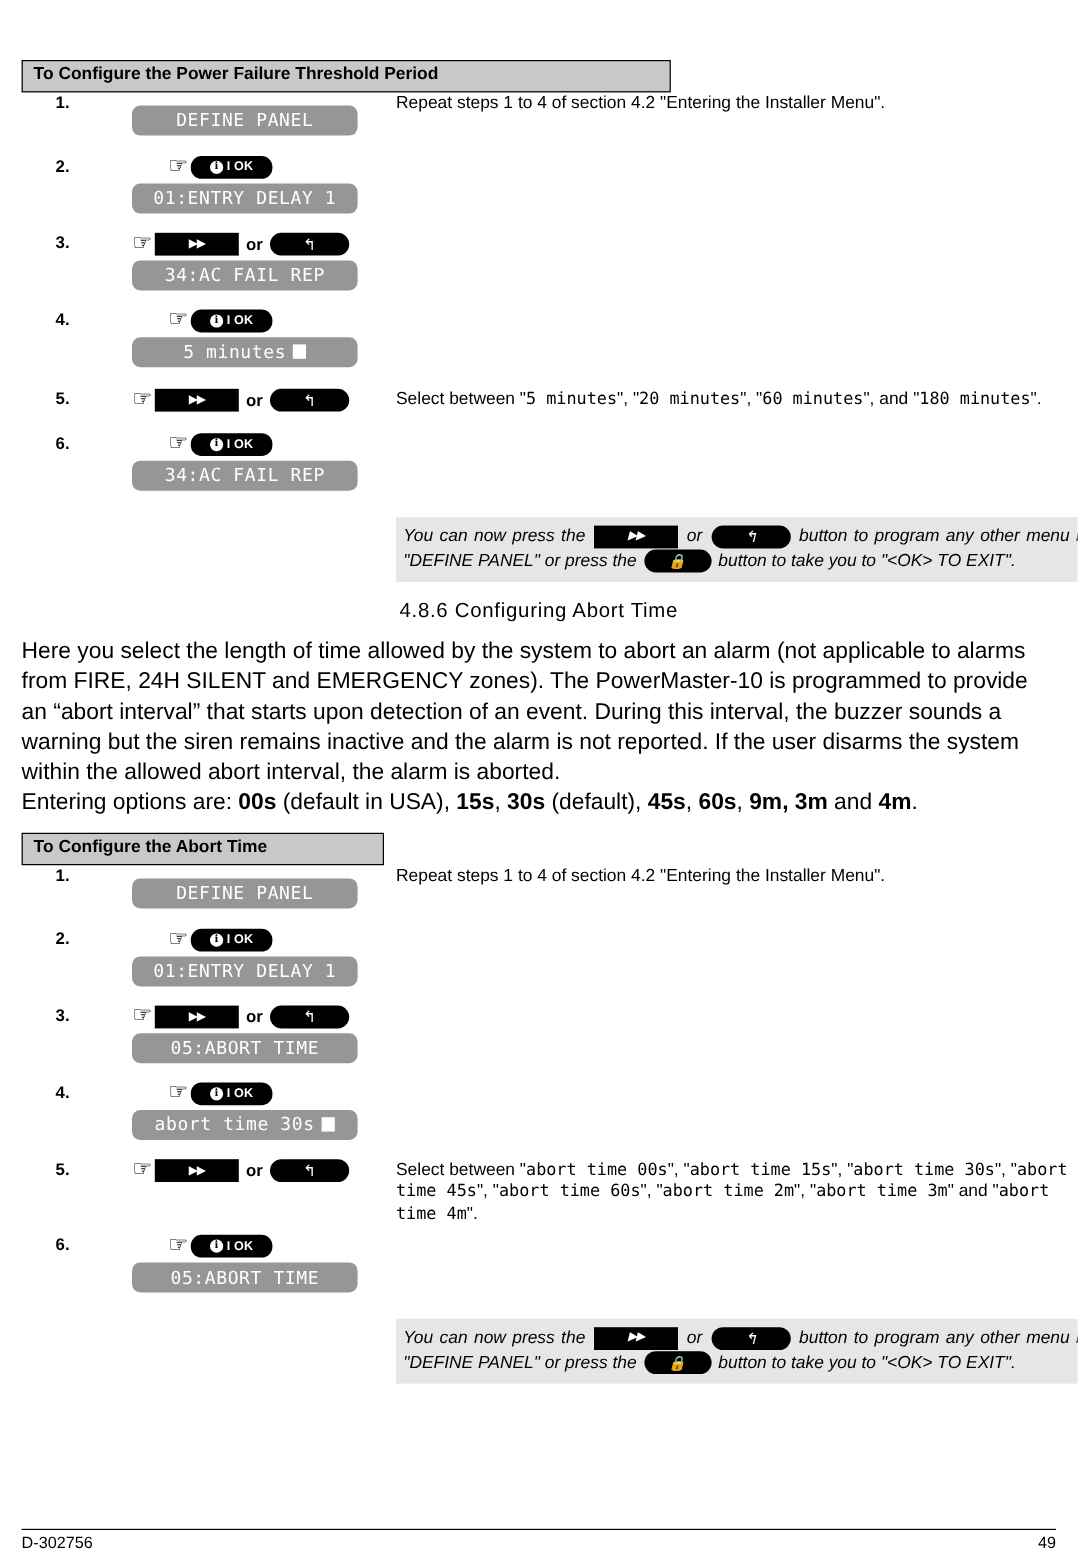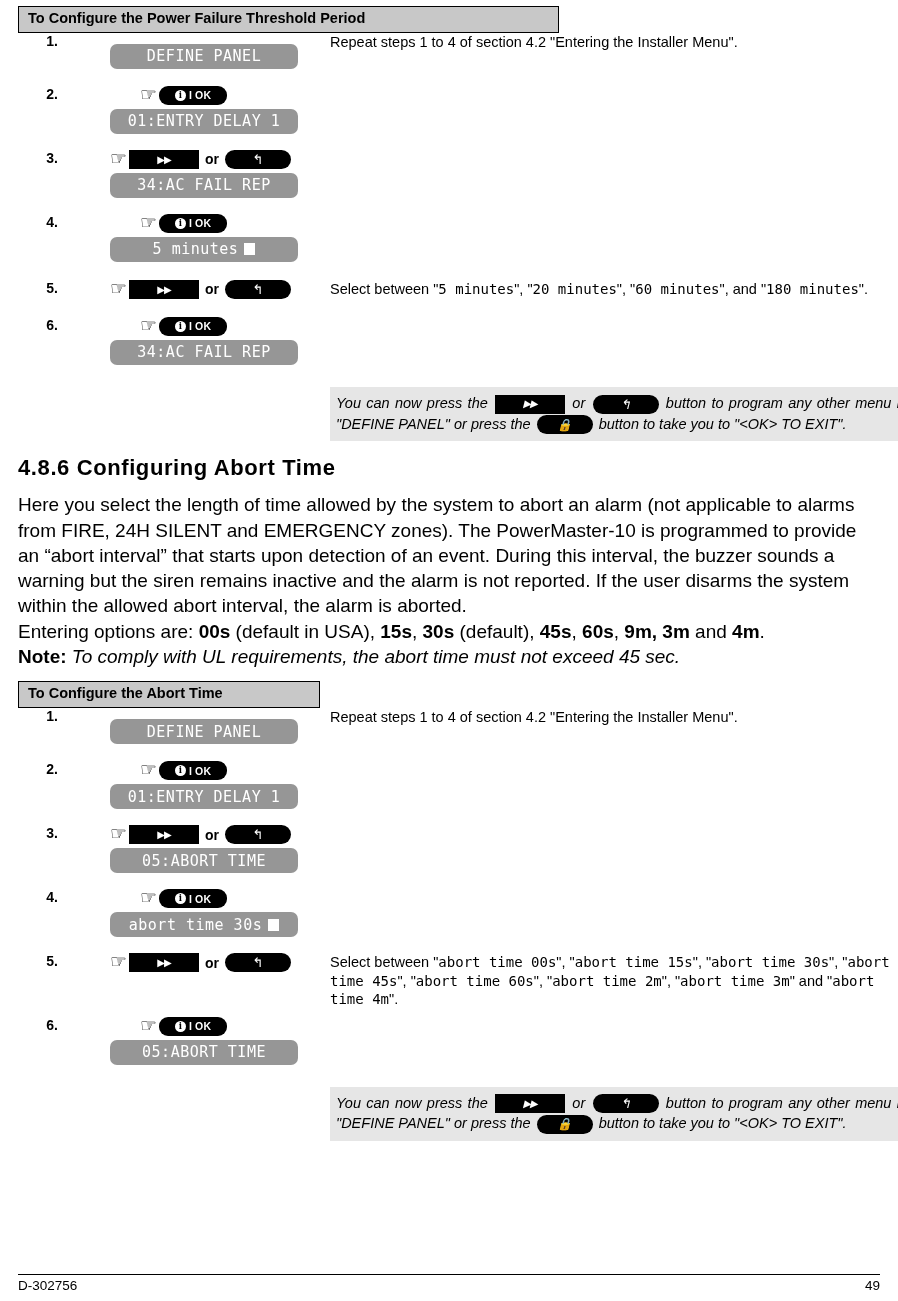--- a/index.html
+++ b/index.html
@@ -146,25 +146,26 @@
     font-style: italic;
     font-size: 14.5px;
     line-height: 1.42;
     padding: 6px 8px 7px 6px;
     text-align: justify;
   }
   .note .btn { vertical-align: middle; margin: 0 2px; }
 
   
   h2.sect {
-    font-size: 22px;
-    font-weight: bold;
+    font-size: 17px;
+    font-weight: normal;
     letter-spacing: .6px;
     margin: 0;
     padding: 0;
+    text-align: center;
   }
   p.body {
     font-size: 19px;
     line-height: 1.33;
     margin: 0;
   }
   p.body b { font-weight: bold; }
   p.body i { font-style: italic; }
 
   
@@ -172,21 +173,21 @@
     position: absolute;
     left: 18px; right: 18px;
     bottom: 8px;
     border-top: 1px solid #000;
     padding-top: 3px;
     display: flex;
     justify-content: space-between;
     font-size: 13.5px;
   }
 
-  .page { padding: 6px 18px 0 18px; }
+  .page { padding: 6px 18px 0 18px; margin-top: 44px; }
   .gap-a { height: 14px; }
 </style>
 </head>
 <body>
 
 <div class="page">
 
   <div class="section-bar bar-wide">To Configure the Power Failure Threshold Period</div>
 
   <table class="proc">
@@ -344,23 +345,20 @@
     </table>
 
   <div class="gap-a"></div>
 
   <h2 class="sect">4.8.6 Configuring Abort Time</h2>
   <div style="height:11px"></div>
   <p class="body">Here you select the length of time allowed by the system to abort an alarm (not applicable to alarms from FIRE, 24H SILENT and EMERGENCY zones). The PowerMaster-10 is programmed to provide an “abort interval” that starts upon detection of an event. During this interval, the buzzer sounds a warning but the siren remains inactive and the alarm is not reported. If the user disarms the system within the allowed abort interval, the alarm is aborted.</p>
   <p class="body">
     <span>Entering options are: </span><b>00s</b> (default in USA), <b>15s</b>, <b>30s</b> (default), <b>45s</b>, <b>60s</b>, <b>9m, 3m</b> and <b>4m</b>.
   </p>
-  <p class="body">
-    <b>Note:</b> <i>To comply with UL requirements, the abort time must not exceed 45 sec.</i>
-  </p>
 
   <div style="height:12px"></div>
 
   <div class="section-bar bar-narrow">To Configure the Abort Time</div>
 
   <table class="proc">
     <tbody>
         <tr>
       <td class="col-num stepnum">1.</td>
       <td class="col-keys keys-cell">

